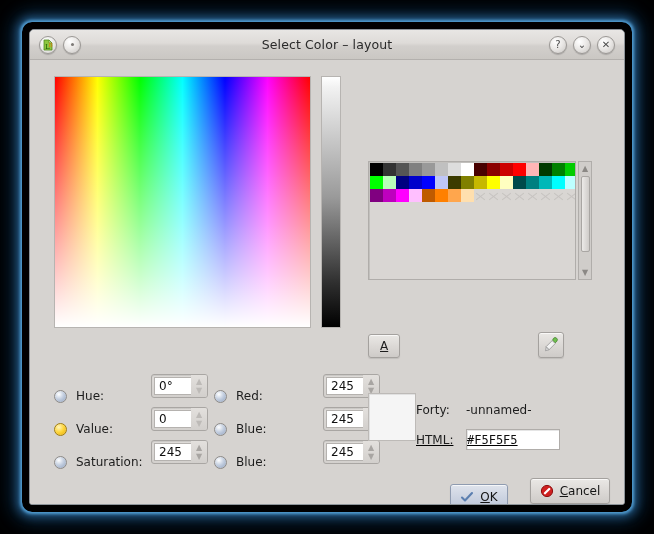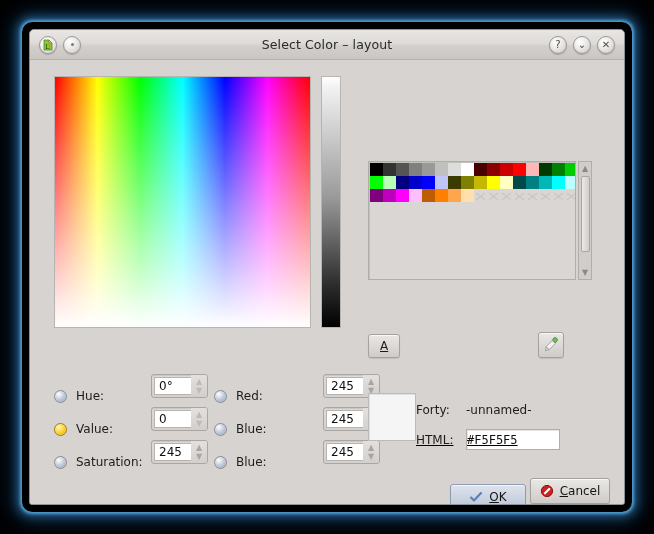--- a/index.html
+++ b/index.html
@@ -270,21 +270,21 @@
   
   .btn {
     position: absolute; height: 26px;
     border-radius: 3px; border: 1px solid #a0a6ad;
     display: flex; align-items: center; justify-content: center; gap: 6px;
     font-size: 12px; color: #141414;
     box-shadow: inset 0 1px 0 rgba(255,255,255,0.7), 0 1px 1px rgba(0,0,0,0.12);
   }
   .btn u { text-decoration: underline; }
   .btn-ok {
-    left: 420px; top: 424px; width: 76px;
+    left: 420px; top: 424px; width: 58px;
     background: linear-gradient(to bottom, #dfe3ec 0%, #cdd4e2 50%, #bcc5d8 100%);
     border-color: #8f9bb0;
   }
   .btn-cancel {
     left: 500px; top: 418px; width: 80px;
     background: linear-gradient(to bottom, #eae8e5 0%, #dcd9d6 50%, #cecbc8 100%);
     border-color: #a4a19e;
   }
 </style>
 </head>

